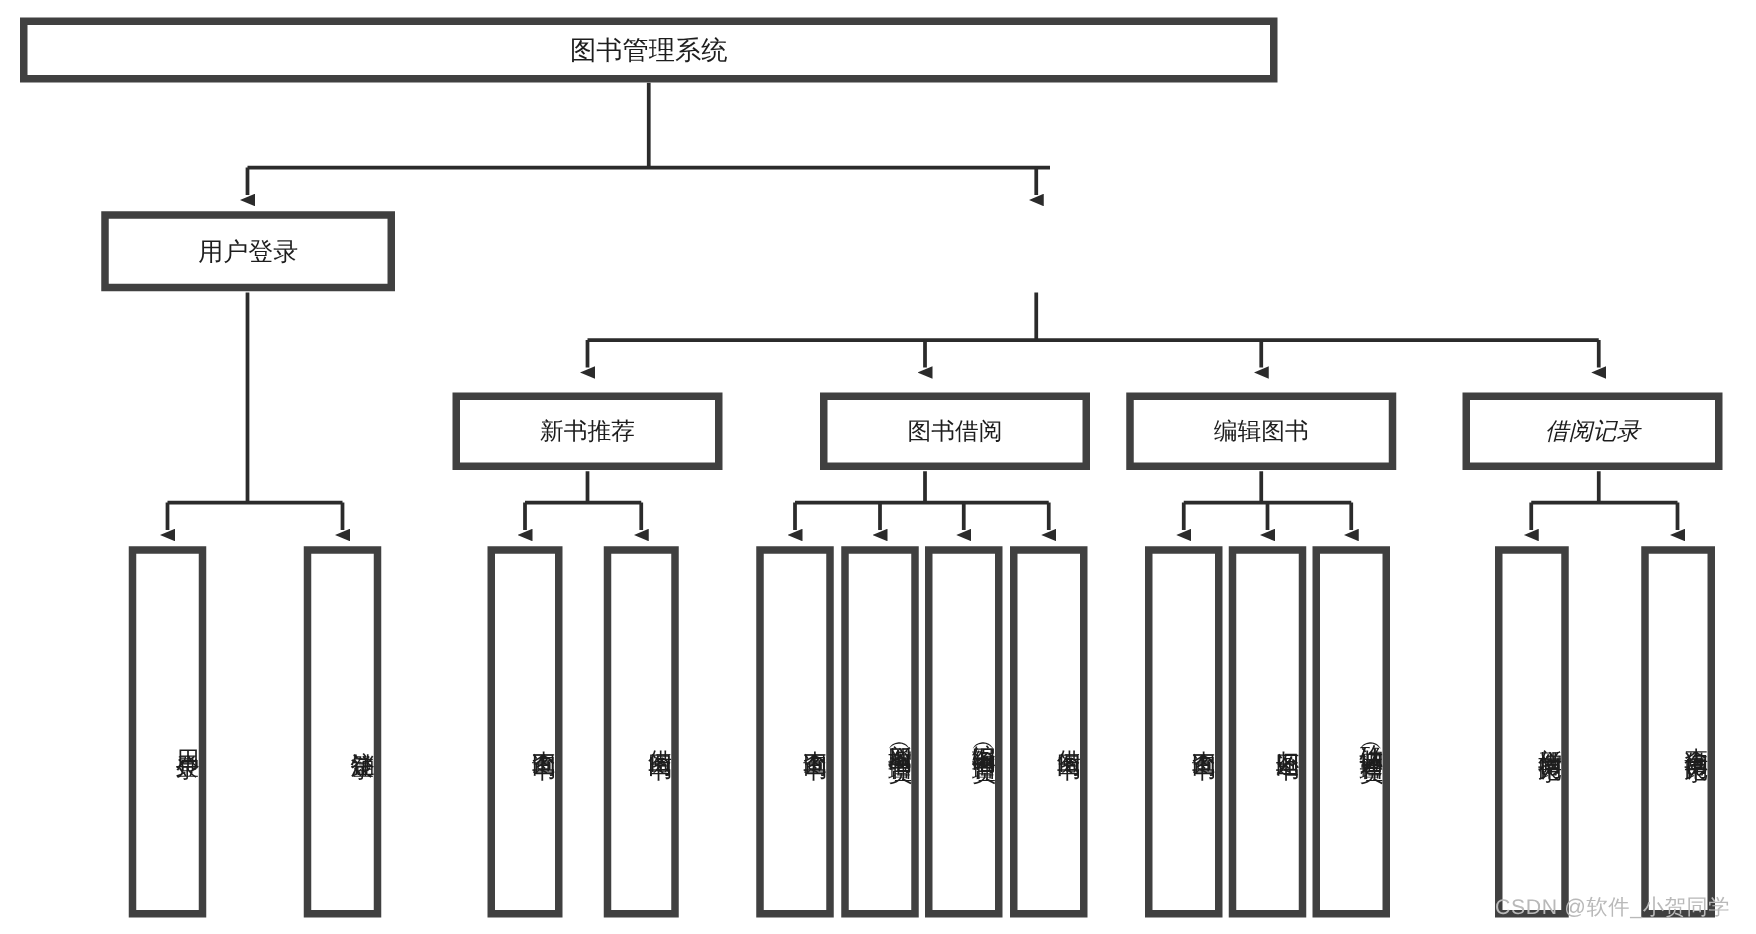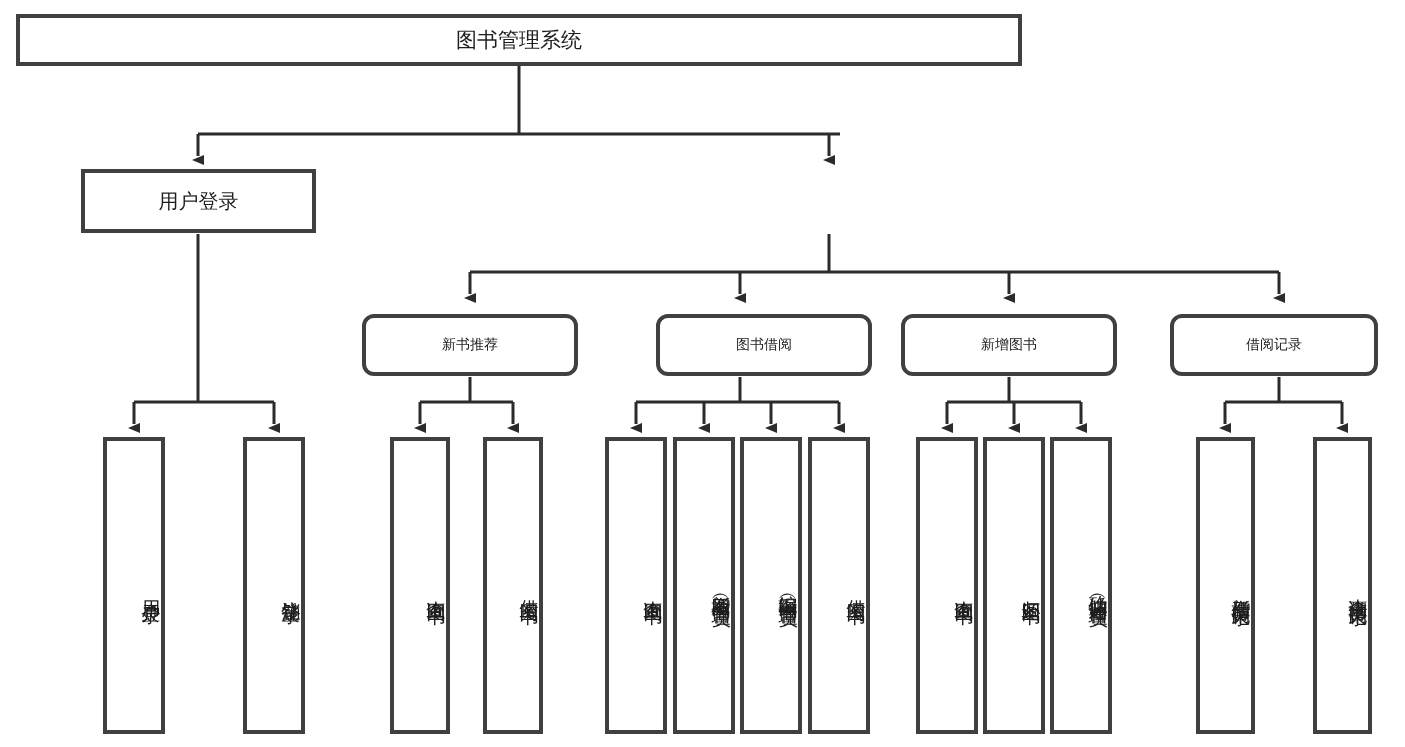--- a/index.html
+++ b/index.html
@@ -23,38 +23,37 @@
     position: absolute;
     left: 0;
     top: 0;
     width: 1405px;
     height: 747px;
     pointer-events: none;
   }
   .node {
     position: absolute;
     box-sizing: border-box;
-    border: 4px solid #404040;
+    border: 6px solid #404040;
     background: #ffffff;
     display: flex;
     align-items: center;
     justify-content: center;
     text-align: center;
     color: #1d1d1d;
     z-index: 2;
   }
   .node.root {
     font-size: 21px;
   }
   .node.lvl2 {
     font-size: 20px;
   }
   .node.lvl3 {
-    font-size: 14px;
-    border-radius: 12px;
+    font-size: 19px;
   }
   .node.leaf {
     font-size: 19px;
     writing-mode: vertical-rl;
     text-orientation: upright;
     letter-spacing: 2px;
     align-items: flex-start;
     justify-content: center;
     padding-top: 6px;
     line-height: 1.05;
@@ -138,23 +137,23 @@
     <span class="label">用户登录</span>
   </div>
 
   <div class="node lvl3" style="left:362px; top:314px; width:216px; height:62px;">
     <span class="label">新书推荐</span>
   </div>
   <div class="node lvl3" style="left:632px; top:314px; width:216px; height:62px;margin-left:24px;">
     <span class="label">图书借阅</span>
   </div>
   <div class="node lvl3" style="left:901px; top:314px; width:216px; height:62px;">
-    <span class="label">新增图书</span>
-  </div>
-  <div class="node lvl3" style="left:1170px; top:314px; width:208px; height:62px;">
+    <span class="label">编辑图书</span>
+  </div>
+  <div class="node lvl3" style="left:1170px; top:314px; width:208px; height:62px;font-style:italic;">
     <span class="label">借阅记录</span>
   </div>
 
   <div class="node leaf" style="left:103px; top:437px; width:62px; height:297px;">
     <span class="label">用户登录</span>
   </div>
   <div class="node leaf" style="left:243px; top:437px; width:62px; height:297px;">
     <span class="label">注销登录</span>
   </div>
 
@@ -188,14 +187,15 @@
     <span class="label">确认归还（管理员）</span>
   </div>
 
   <div class="node leaf" style="left:1196px; top:437px; width:59px; height:297px;">
     <span class="label">新增借阅记录</span>
   </div>
   <div class="node leaf" style="left:1313px; top:437px; width:59px; height:297px;">
     <span class="label">查询借阅记录</span>
   </div>
 
+  <div class="watermark">CSDN @软件_小贺同学</div>
 
 </div>
 
 </body></html>

